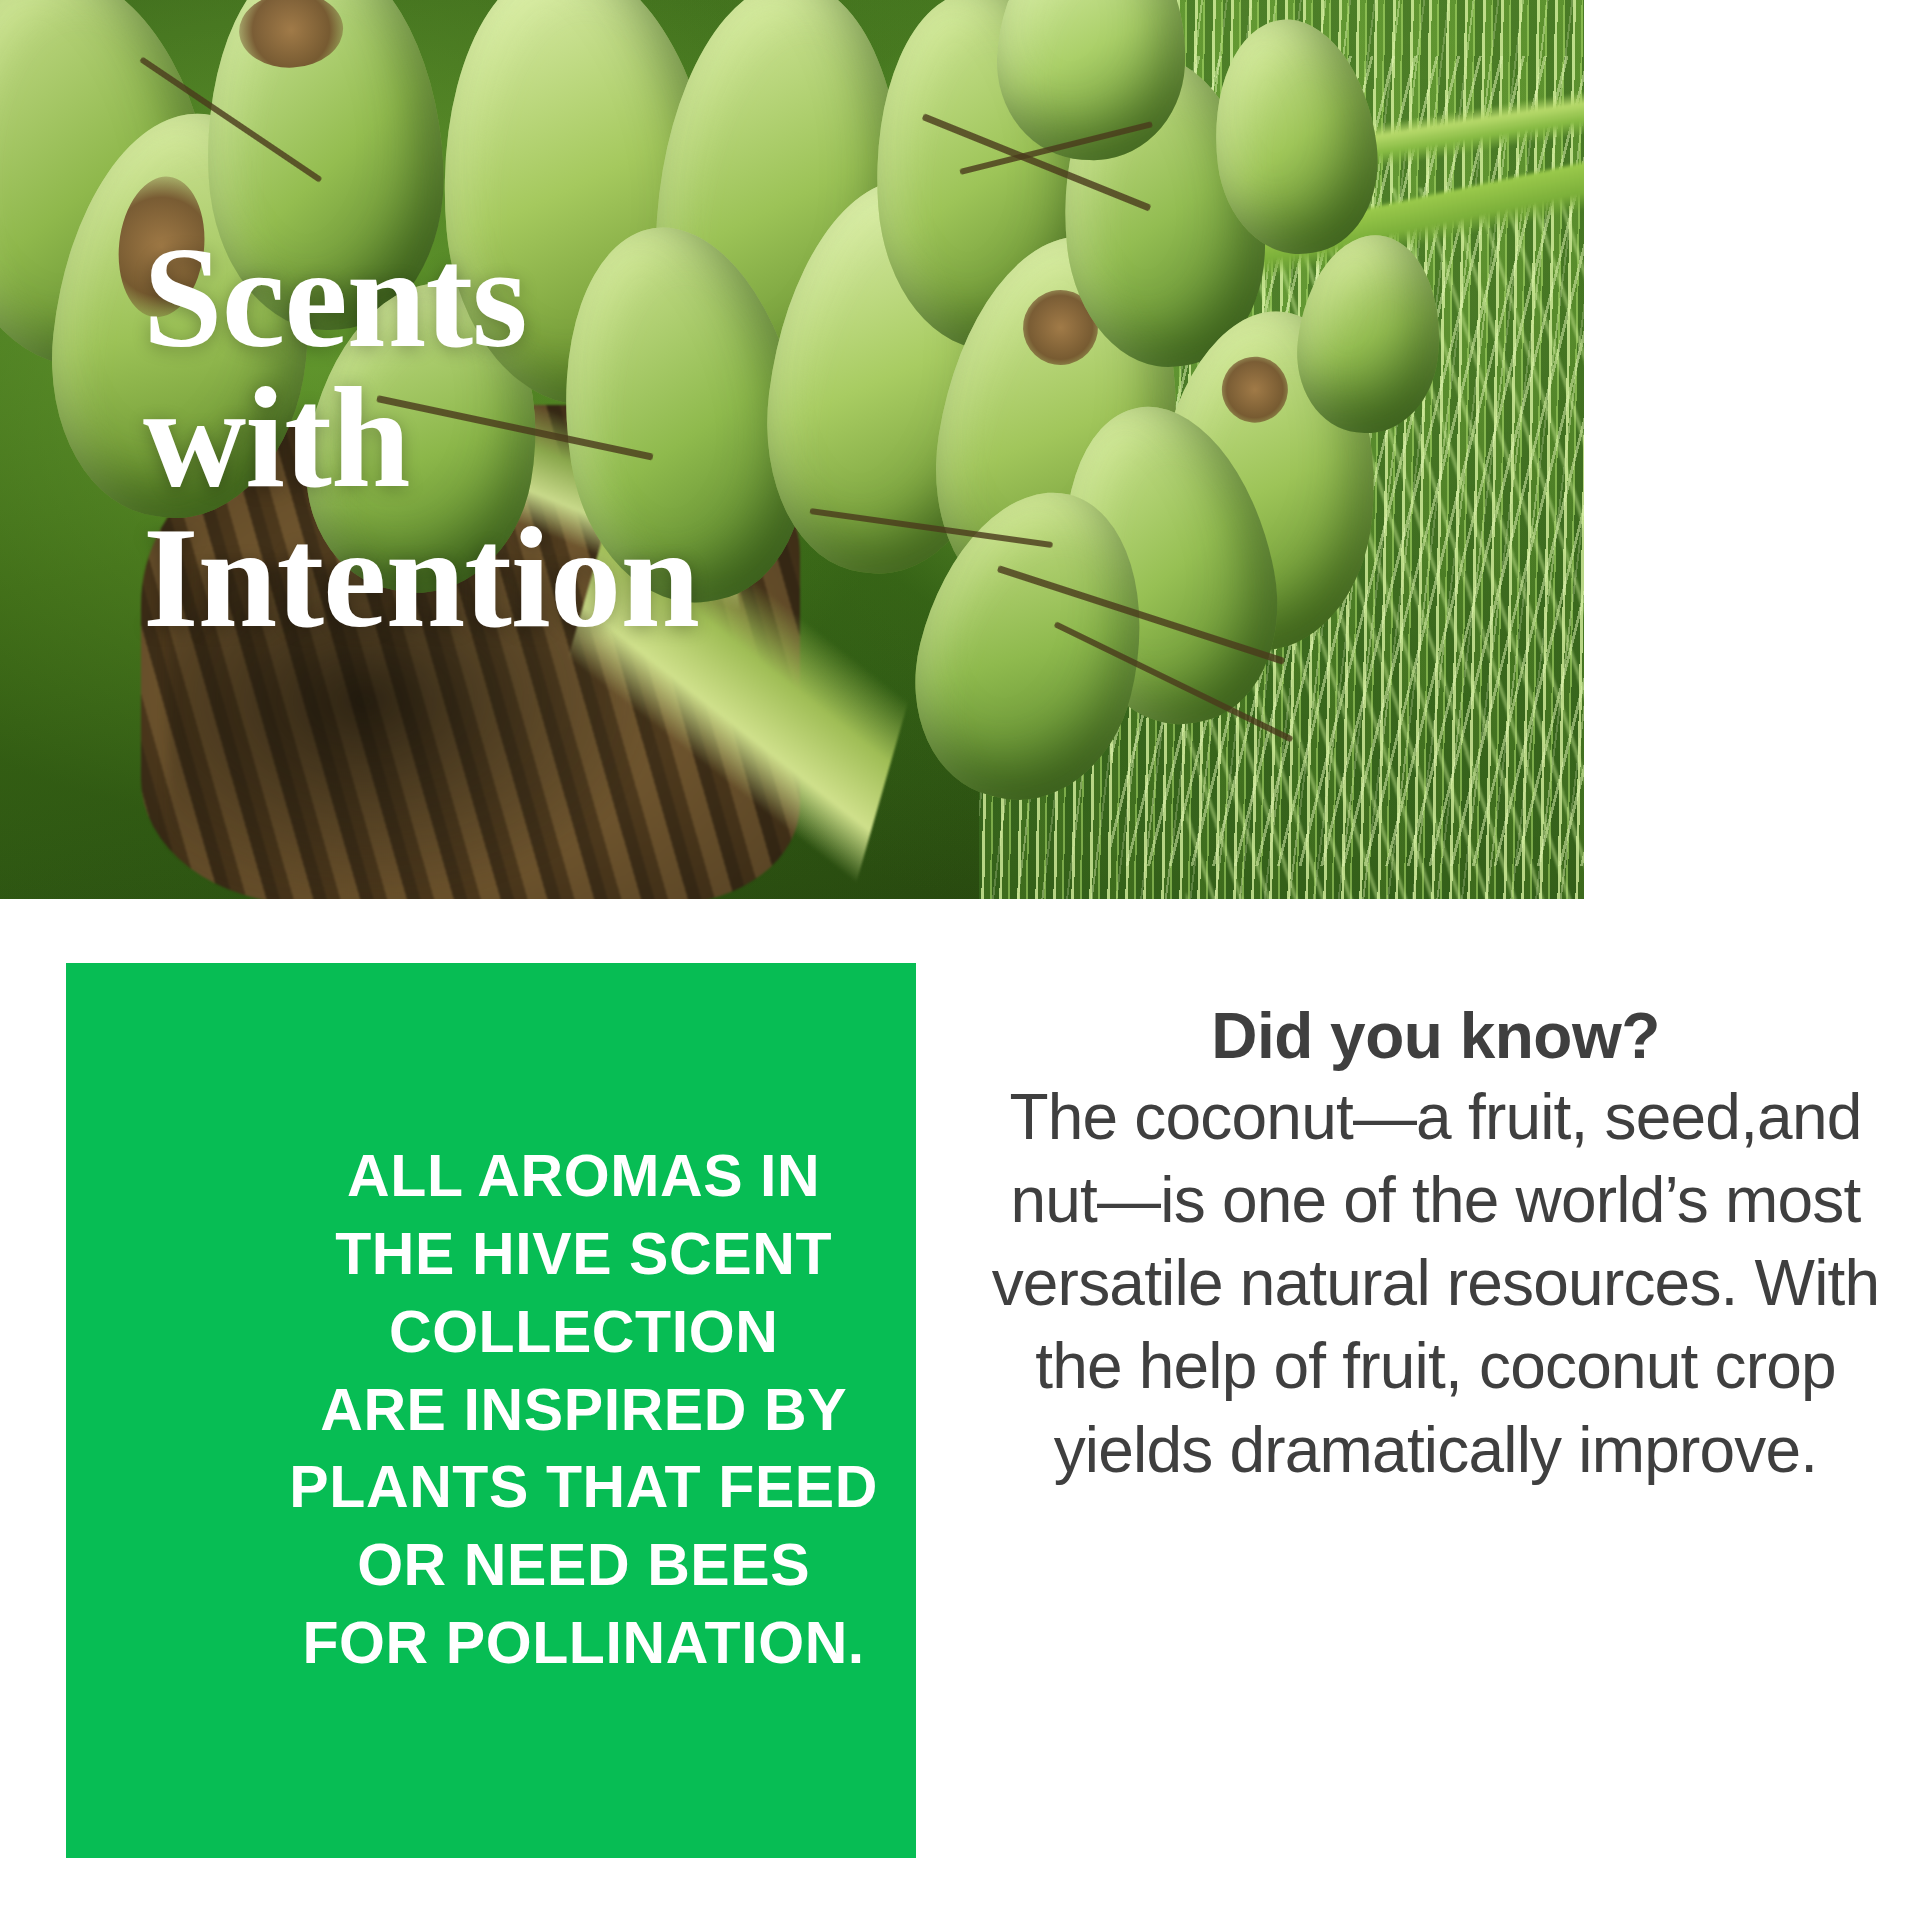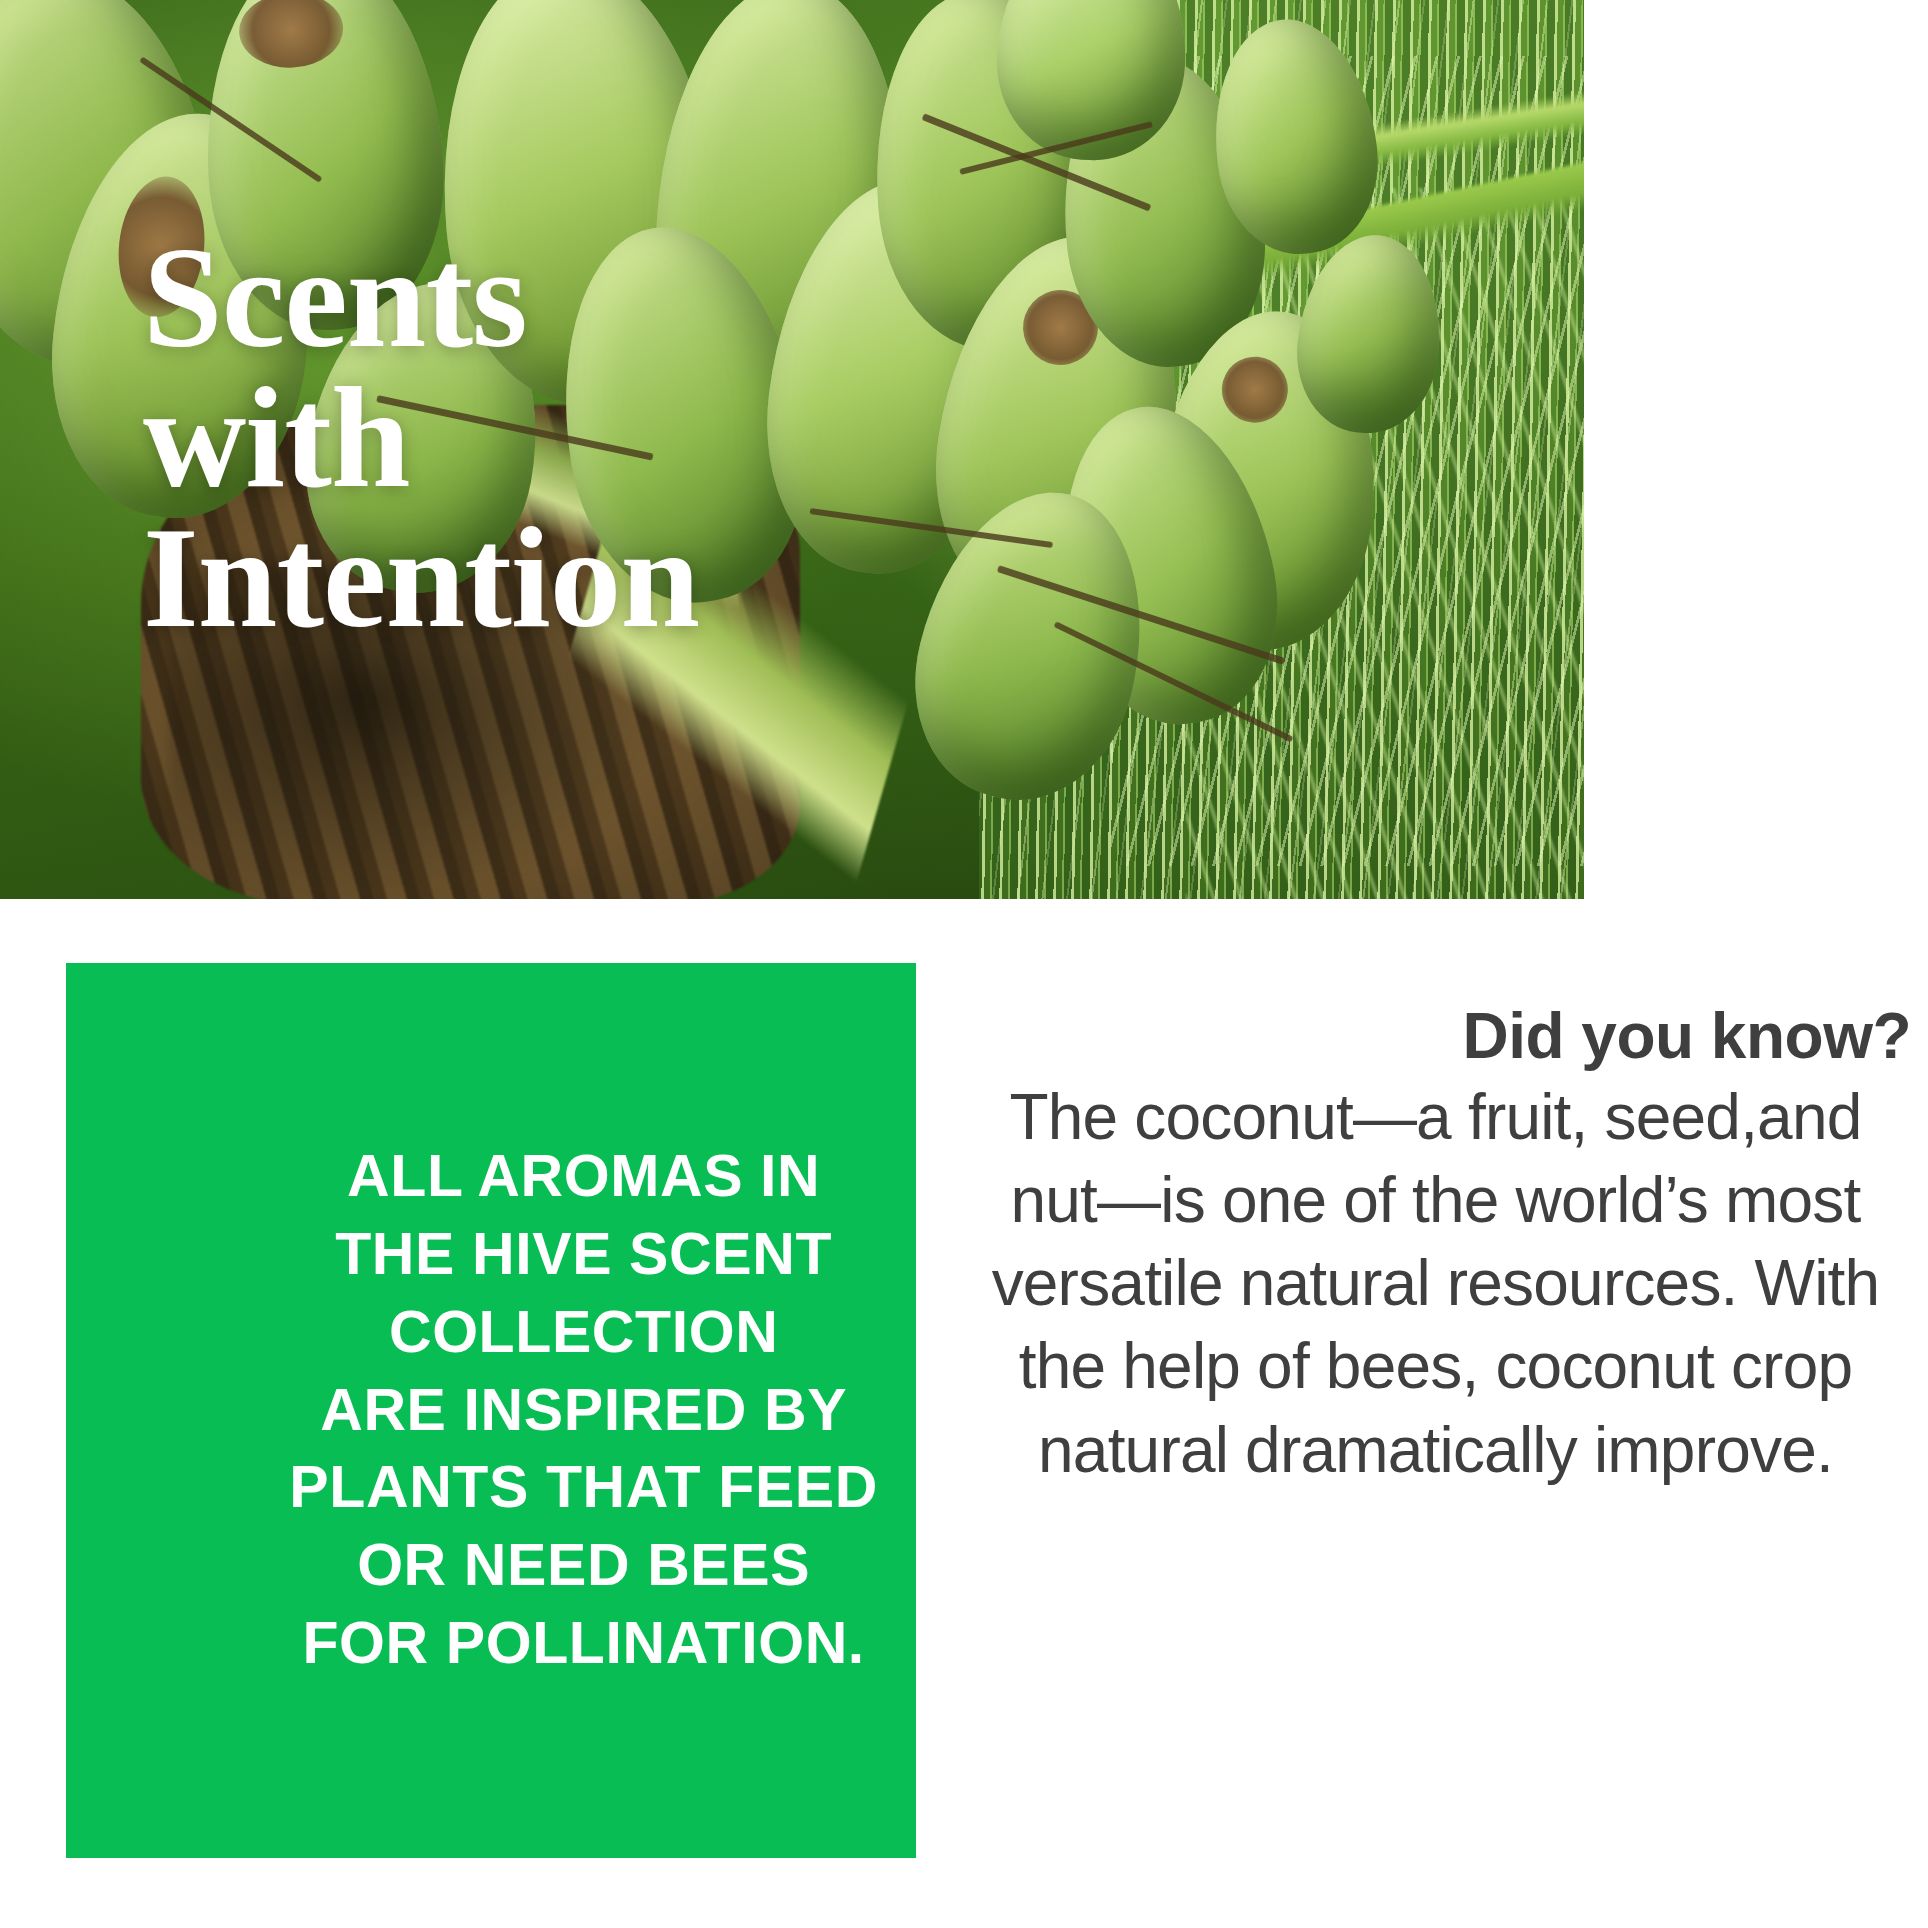--- a/index.html
+++ b/index.html
@@ -134,21 +134,20 @@
     white-space:pre-line;
   }
 
   #fact{
     position:absolute;left:960px;top:104px;width:951px;
     text-align:center;color:#3f3f3f;
   }
   #fact-title{
     font-size:64px;font-weight:700;line-height:1.05;margin:0 0 5.6px 0;
     letter-spacing:-0.5px;
-    text-align:right;
   }
   #fact-body{
     font-size:64px;font-weight:400;line-height:1.30;
     letter-spacing:-0.8px;
     margin:0;
   }
 </style>
 </head>
 <body>
 
@@ -211,17 +210,17 @@
 THE HIVE  SCENT
 COLLECTION
 ARE INSPIRED BY
 PLANTS THAT FEED
 OR NEED BEES
 FOR POLLINATION.</div>
   </div>
 
   <div id="fact">
     <p id="fact-title">Did you know?</p>
-    <p id="fact-body">The coconut—a fruit, seed,and nut—is one of the world’s most versatile natural resources. With the help of bees, coconut crop natural dramatically improve.</p>
+    <p id="fact-body">The coconut—a fruit, seed,and nut—is one of the world’s most versatile natural resources. With the help of fruit, coconut crop yields dramatically improve.</p>
   </div>
 
 </div>
 
 
 </body></html>

